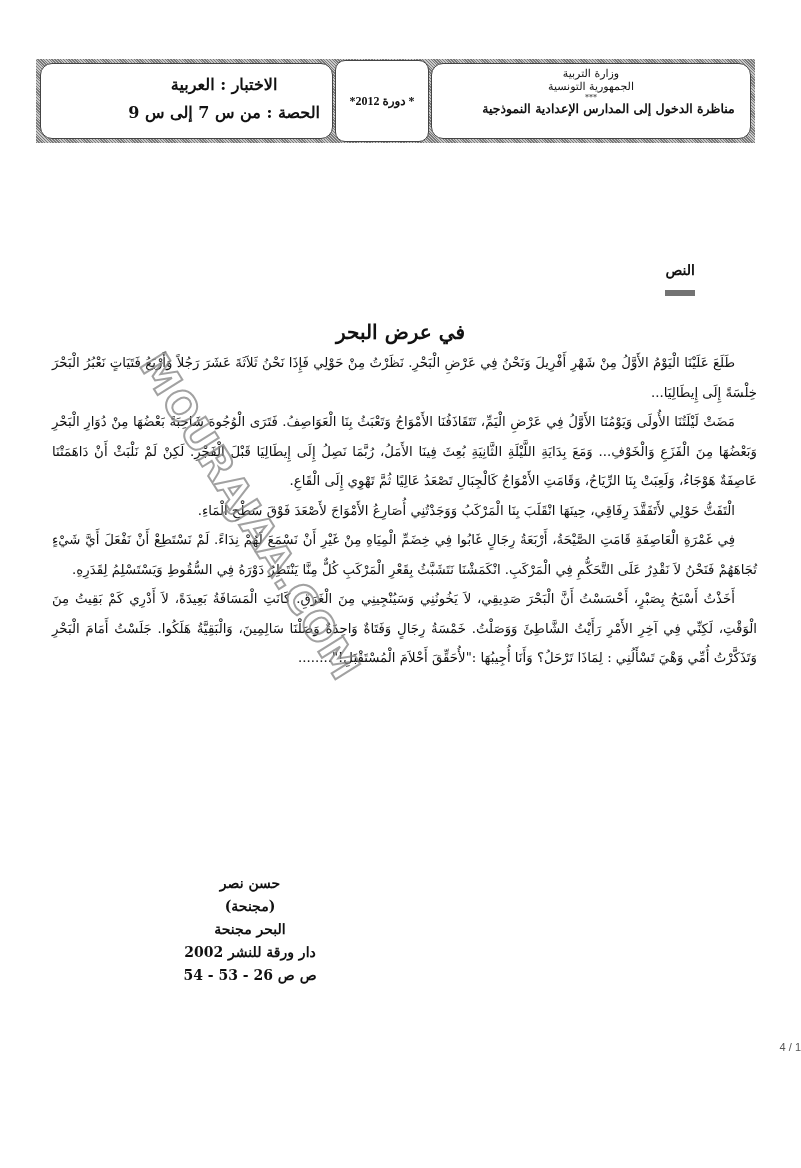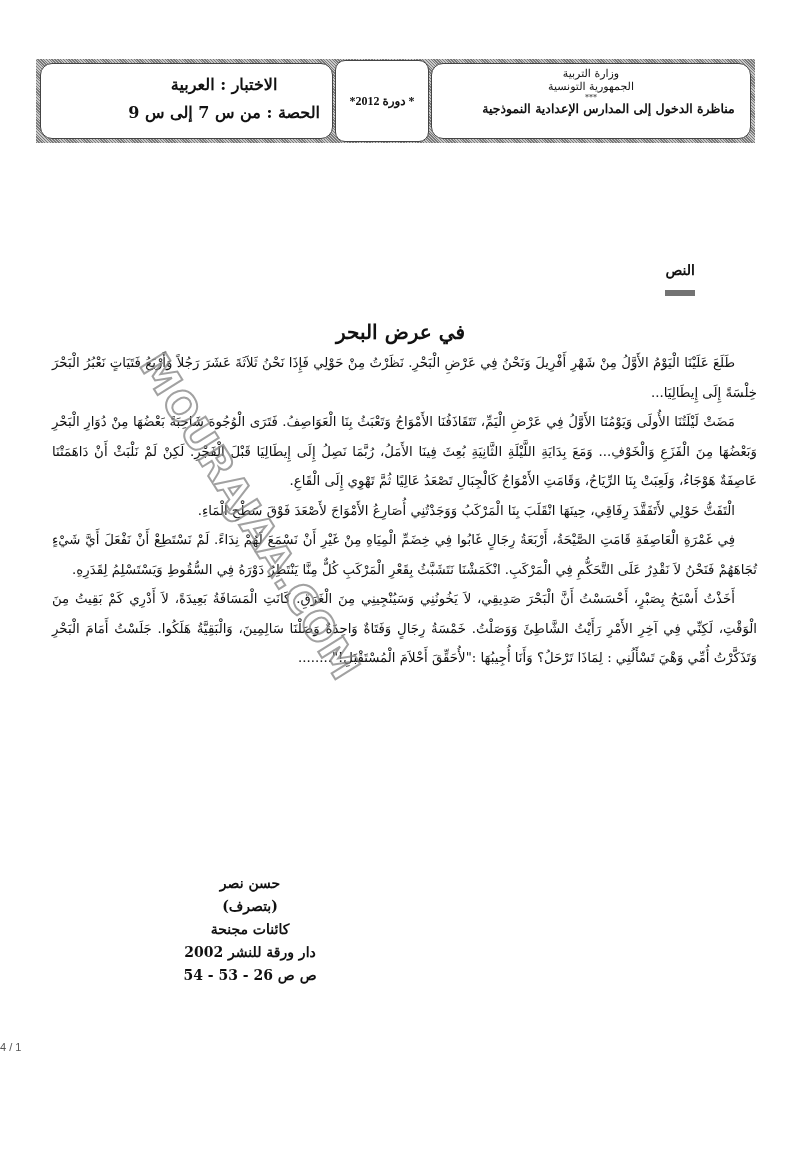--- a/index.html
+++ b/index.html
@@ -42,21 +42,21 @@
     }
     .text-title {
       position:absolute; top:320px; left:0; right:0; text-align:center; direction:rtl;
       font-family:"DejaVu Serif", serif; font-weight:bold; font-size:20px;
     }
     .body-text { top:348px; font-size:13.3px; line-height:29.5px; color:#111; }
     .body-text p { margin:0; text-indent:22px; text-align-last:right; }
 
     .source { position:absolute; left:170px; top:872px; width:160px; text-align:center; direction:rtl;
               font-family:"DejaVu Serif", serif; font-weight:bold; font-size:14px; line-height:23px; }
-    .page-num { position:absolute; top:1041px; left:0; right:0; text-align:left; font-family:"Liberation Sans", sans-serif;
+    .page-num { position:absolute; top:1041px; left:0; right:0; text-align:right; font-family:"Liberation Sans", sans-serif;
                 font-size:11px; color:#555; }
 
     .watermark {
       position:absolute; left:170px; top:345px; transform-origin:left top; transform:rotate(58deg);
       font-family:"DejaVu Sans", sans-serif; font-weight:bold; font-size:40px; letter-spacing:1px;
       color:rgba(255,255,255,0.0); -webkit-text-stroke:2px rgba(130,130,130,0.75);
       white-space:nowrap; pointer-events:none;
     }
   </style>
 </head>
@@ -91,21 +91,21 @@
 <div class="doc body-text">
   <p>طَلَعَ عَلَيْنَا الْيَوْمُ الأَوَّلُ مِنْ شَهْرِ أَفْرِيلَ وَنَحْنُ فِي عَرْضِ الْبَحْرِ. نَظَرْتُ مِنْ حَوْلِي فَإِذَا نَحْنُ ثَلاَثَةَ عَشَرَ رَجُلاً وَأَرْبَعُ فَتَيَاتٍ نَعْبُرُ الْبَحْرَ خِلْسَةً إِلَى إِيطَالِيَا...</p>
   <p>مَضَتْ لَيْلَتُنَا الأُولَى وَيَوْمُنَا الأَوَّلُ فِي عَرْضِ الْيَمِّ، تَتَقَاذَفُنَا الأَمْوَاجُ وَتَعْبَثُ بِنَا الْعَوَاصِفُ. فَتَرَى الْوُجُوهَ شَاحِبَةً بَعْضُهَا مِنْ دُوَارِ الْبَحْرِ وَبَعْضُهَا مِنَ الْفَزَعِ وَالْخَوْفِ... وَمَعَ بِدَايَةِ اللَّيْلَةِ الثَّانِيَةِ بُعِثَ فِينَا الأَمَلُ، رُبَّمَا نَصِلُ إِلَى إِيطَالِيَا قَبْلَ الْفَجْرِ. لَكِنْ لَمْ نَلْبَثْ أَنْ دَاهَمَتْنَا عَاصِفَةٌ هَوْجَاءُ، وَلَعِبَتْ بِنَا الرِّيَاحُ، وَقَامَتِ الأَمْوَاجُ كَالْجِبَالِ تَصْعَدُ عَالِيًا ثُمَّ تَهْوِي إِلَى الْقَاعِ.</p>
   <p>الْتَفَتُّ حَوْلِي لأَتَفَقَّدَ رِفَاقِي، حِينَهَا انْقَلَبَ بِنَا الْمَرْكَبُ وَوَجَدْتُنِي أُصَارِعُ الأَمْوَاجَ لأَصْعَدَ فَوْقَ سَطْحِ الْمَاءِ.</p>
   <p>فِي غَمْرَةِ الْعَاصِفَةِ قَامَتِ الصَّيْحَةُ، أَرْبَعَةُ رِجَالٍ غَابُوا فِي خِضَمِّ الْمِيَاهِ مِنْ غَيْرِ أَنْ نَسْمَعَ لَهُمْ نِدَاءً. لَمْ نَسْتَطِعْ أَنْ نَفْعَلَ أَيَّ شَيْءٍ تُجَاهَهُمْ فَنَحْنُ لاَ نَقْدِرُ عَلَى التَّحَكُّمِ فِي الْمَرْكَبِ. انْكَمَشْنَا نَتَشَبَّثُ بِقَعْرِ الْمَرْكَبِ كُلٌّ مِنَّا يَنْتَظِرُ دَوْرَهُ فِي السُّقُوطِ وَيَسْتَسْلِمُ لِقَدَرِهِ.</p>
   <p>أَخَذْتُ أَسْبَحُ بِصَبْرٍ، أَحْسَسْتُ أَنَّ الْبَحْرَ صَدِيقِي، لاَ يَخُونُنِي وَسَيُنْجِينِي مِنَ الْغَرَقِ. كَانَتِ الْمَسَافَةُ بَعِيدَةً، لاَ أَدْرِي كَمْ بَقِيتُ مِنَ الْوَقْتِ، لَكِنِّي فِي آخِرِ الأَمْرِ رَأَيْتُ الشَّاطِئَ وَوَصَلْتُ. خَمْسَةُ رِجَالٍ وَفَتَاةٌ وَاحِدَةٌ وَصَلْنَا سَالِمِينَ، وَالْبَقِيَّةُ هَلَكُوا. جَلَسْتُ أَمَامَ الْبَحْرِ وَتَذَكَّرْتُ أُمِّي وَهْيَ تَسْأَلُنِي : لِمَاذَا تَرْحَلُ؟ وَأَنَا أُجِيبُهَا :"لأُحَقِّقَ أَحْلاَمَ الْمُسْتَقْبَلِ!"........</p>
 </div>
 
 <div class="source">
   <div>حسن نصر</div>
-  <div>(بتصرف)</div>
-  <div>كائنات مجنحة</div>
+  <div>(مجنحة)</div>
+  <div>البحر مجنحة</div>
   <div>دار ورقة للنشر 2002</div>
   <div>ص ص 26 - 53 - 54</div>
 </div>
 
 <div class="page-num">4 / 1</div>
 
 <div class="watermark">MOURAJAA.COM</div>
 
 </body></html>

